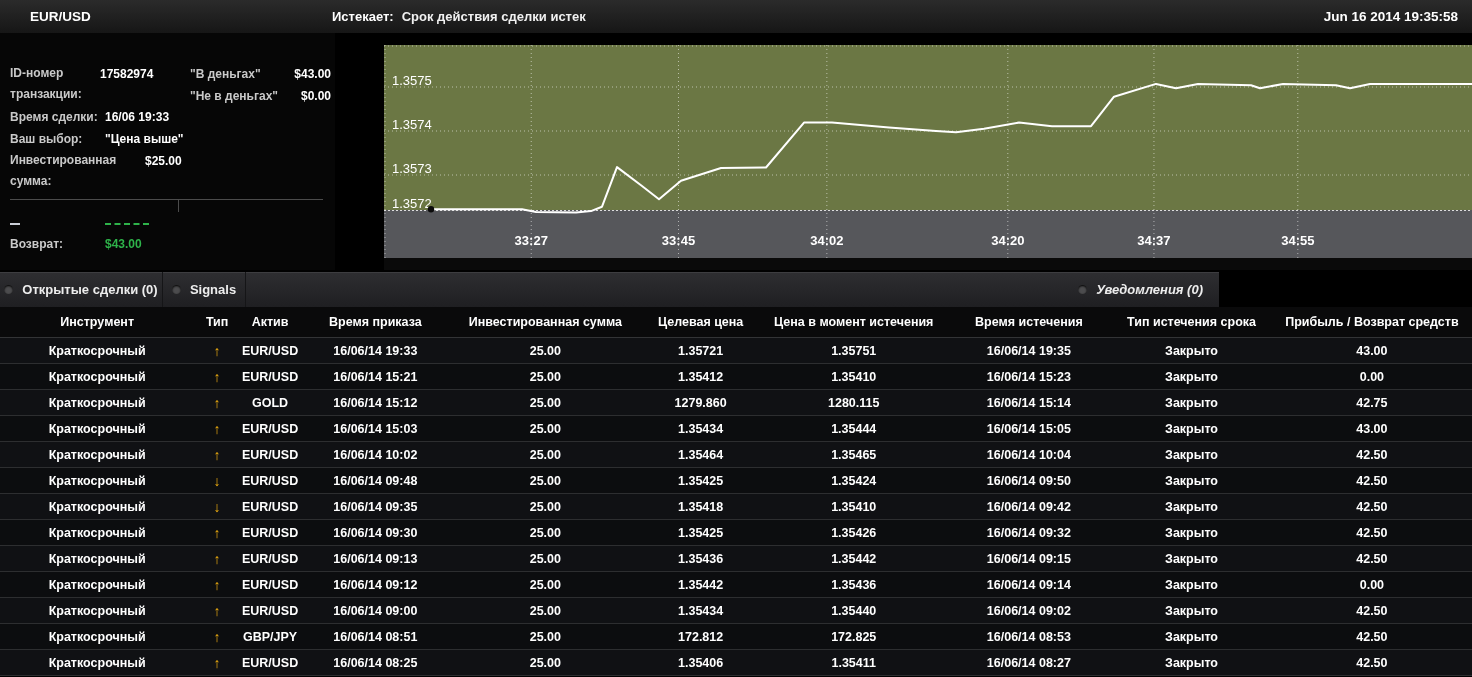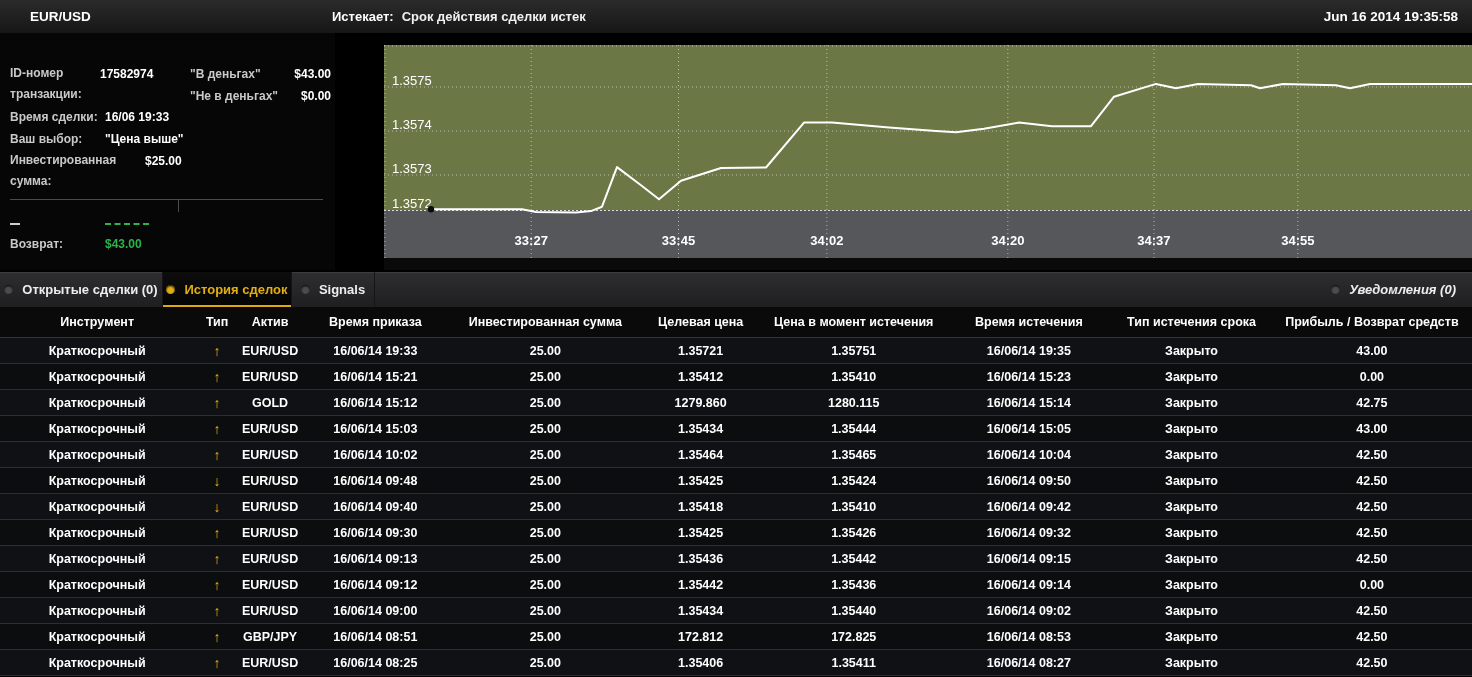--- a/index.html
+++ b/index.html
@@ -44,21 +44,21 @@
   .chart text{font-family:"Liberation Sans","DejaVu Sans",sans-serif;}
   .popout{
     position:absolute;top:3px;right:0;width:30px;height:27px;
     background:linear-gradient(#bcbcb6,#8f8f89);
     border:1px solid #6b6b65;border-right:none;border-radius:3px 0 0 3px;
     display:flex;align-items:center;justify-content:center;cursor:pointer;
   }
 
   
   .tabbar{
-    position:absolute;left:0;top:272px;width:1472px;height:35px;
+    position:absolute;left:0;top:272px;width:1219px;height:35px;
     background:linear-gradient(#2e2e31,#1f1f22);
     box-shadow:inset 0 1px 0 #3d3d40;
     display:flex;align-items:stretch;
   }
   .tab{
     display:flex;align-items:center;justify-content:center;gap:9px;
     font-size:13px;font-weight:bold;color:#ededed;
     border-right:1px solid #151517;cursor:pointer;white-space:nowrap;
   }
   .tab-0{width:162px;} .tab-1{width:128px;} .tab-2{width:82px;}
@@ -170,24 +170,20 @@
       <rect x="1" y="5" width="11" height="8" fill="#f5f5ef" stroke="#55554f"></rect>
     </svg>
   </div>
 </div>
 
 <div class="tabbar">
   <div class="tab tab-0">
     <span class="tab-dot"></span>
     <span>Открытые сделки (0)</span>
   </div>
-  <div class="tab tab-1 active">
-    <span class="tab-dot"></span>
-    <span>История сделок</span>
-  </div>
   <div class="tab tab-2">
     <span class="tab-dot"></span>
     <span>Signals</span>
   </div>
   <div class="tab-notify">
     <span class="tab-dot"></span>
     <span>Уведомления (0)</span>
   </div>
 </div>
 
@@ -288,21 +284,21 @@
         <td>1.35425</td>
         <td>1.35424</td>
         <td>16/06/14 09:50</td>
         <td>Закрыто</td>
         <td>42.50</td>
       </tr>
       <tr>
         <td>Краткосрочный</td>
         <td class="arrow">↓</td>
         <td>EUR/USD</td>
-        <td>16/06/14 09:40</td>
+        <td>16/06/14 09:35</td>
         <td>25.00</td>
         <td>1.35418</td>
         <td>1.35410</td>
         <td>16/06/14 09:42</td>
         <td>Закрыто</td>
         <td>42.50</td>
       </tr>
       <tr>
         <td>Краткосрочный</td>
         <td class="arrow">↑</td>

